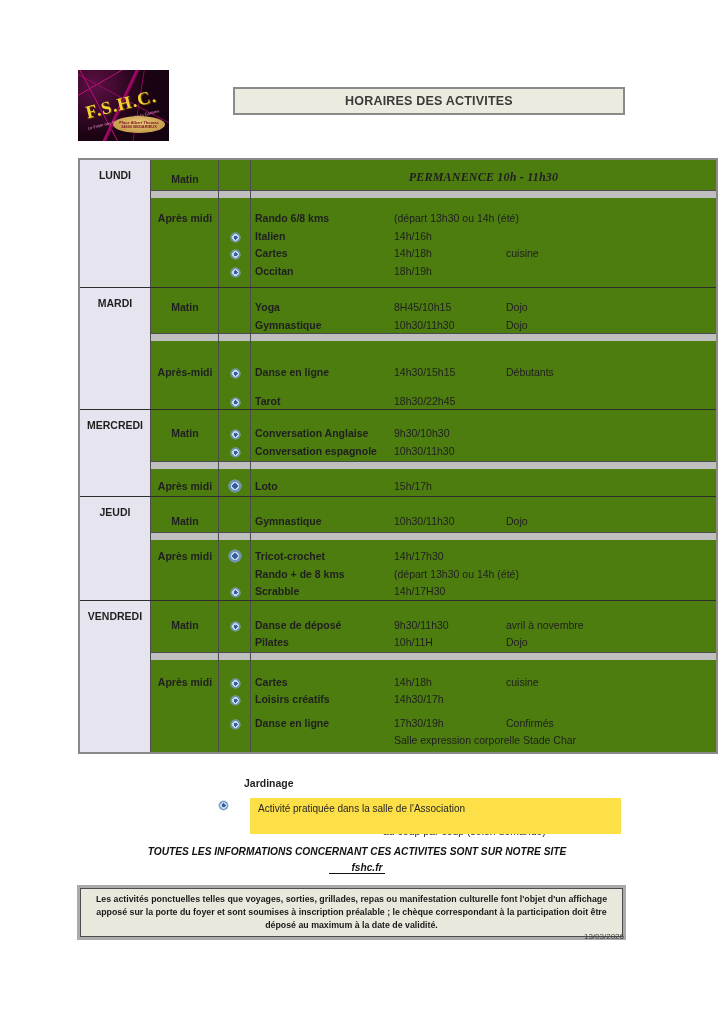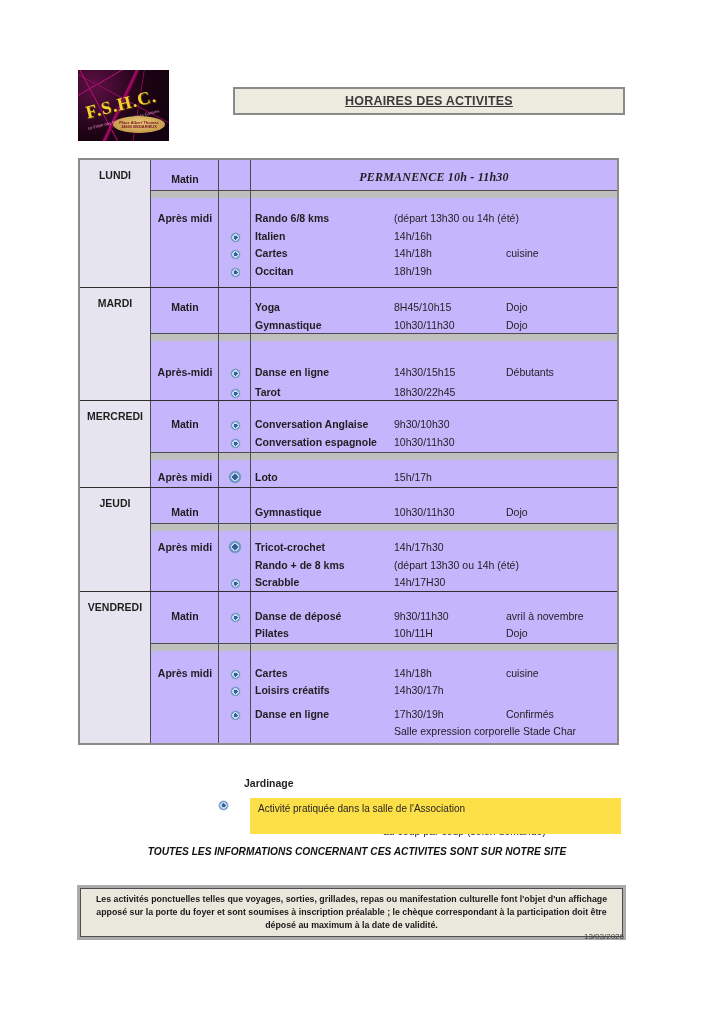--- a/index.html
+++ b/index.html
@@ -42,27 +42,27 @@
   #logo .oval span { font-size:4px; color:#7a1224; font-weight:bold; white-space:nowrap; }
 
   
   #title-box {
     position:absolute; left:233px; top:87px; width:392px; height:28px;
     background:#edebdf; border:2px solid #8a8a8a;
     display:flex; align-items:center; justify-content:center;
   }
   #title-box span {
     font-size:12.5px; font-weight:bold; color:#3a3a3a;
-    text-decoration:underline; letter-spacing:.2px;
+    letter-spacing:.2px;
   }
 
   
   #table {
-    position:absolute; left:78px; top:158px; width:541px;
-    border:2px solid #8a8a8a; background:#c4b5fd;
+    position:absolute; left:78px; top:158px; width:640px;
+    border:2px solid #8a8a8a; background:#4d7c0f;
   }
   .day-section { display:flex; }
   .day-section + .day-section { border-top:1px solid #2e2e2e; }
   .day-cell {
     width:71px; flex:0 0 71px; background:#e6e4ee; border-right:1px solid #4d4d4d;
     text-align:center; font-weight:bold; font-size:10.5px; padding-top:9px;
   }
   .day-body { flex:1; position:relative; display:flex; flex-direction:column; }
   .vline { position:absolute; top:0; bottom:0; width:1px; background:#4d4d4d; z-index:2; }
   .vl-1 { left:67px; } .vl-2 { left:99px; }
@@ -210,21 +210,21 @@
           <div class="session" style="padding-top: 20px; padding-bottom: 2px;">
             <div class="row">
               <div class="label-slot">Après-midi</div>
               <div class="icon-slot">
                 <div class="act-icon"></div>
               </div>
               <div class="name-slot">Danse en ligne</div>
               <div class="time-slot">14h30/15h15</div>
               <div class="loc-slot">Débutants</div>
             </div>
-            <div class="row" style="margin-top: 2px;">
+            <div class="row" style="margin-top: 11px;">
               <div class="label-slot"></div>
               <div class="icon-slot">
                 <div class="act-icon"></div>
               </div>
               <div class="name-slot">Tarot</div>
               <div class="time-slot">18h30/22h45</div>
               <div class="loc-slot"></div>
             </div>
           </div>
         </div>
@@ -380,18 +380,21 @@
     <div class="j-name">Jardinage</div>
     <div class="j-time">au coup par coup (selon demande)</div>
   </div>
 
   <span id="legend-icon" class="act-icon"></span>
   <div id="legend-box">
     <div>Activité pratiquée dans la salle de l'Association</div>
   </div>
 
   <div id="site-line">TOUTES LES INFORMATIONS CONCERNANT CES ACTIVITES SONT SUR NOTRE SITE</div>
+  <div id="site-url">
+    <span>fshc.fr</span>
+  </div>
 
   <div id="footer-box">Les activités ponctuelles telles que voyages, sorties, grillades, repas ou manifestation culturelle font l'objet d'un affichage apposé sur la porte du foyer et sont soumises à inscription préalable ; le chèque correspondant à la participation doit être déposé au maximum à la date de validité.</div>
 
   <div id="doc-date">13/03/2026</div>
 
 </div>
 
 </body></html>

